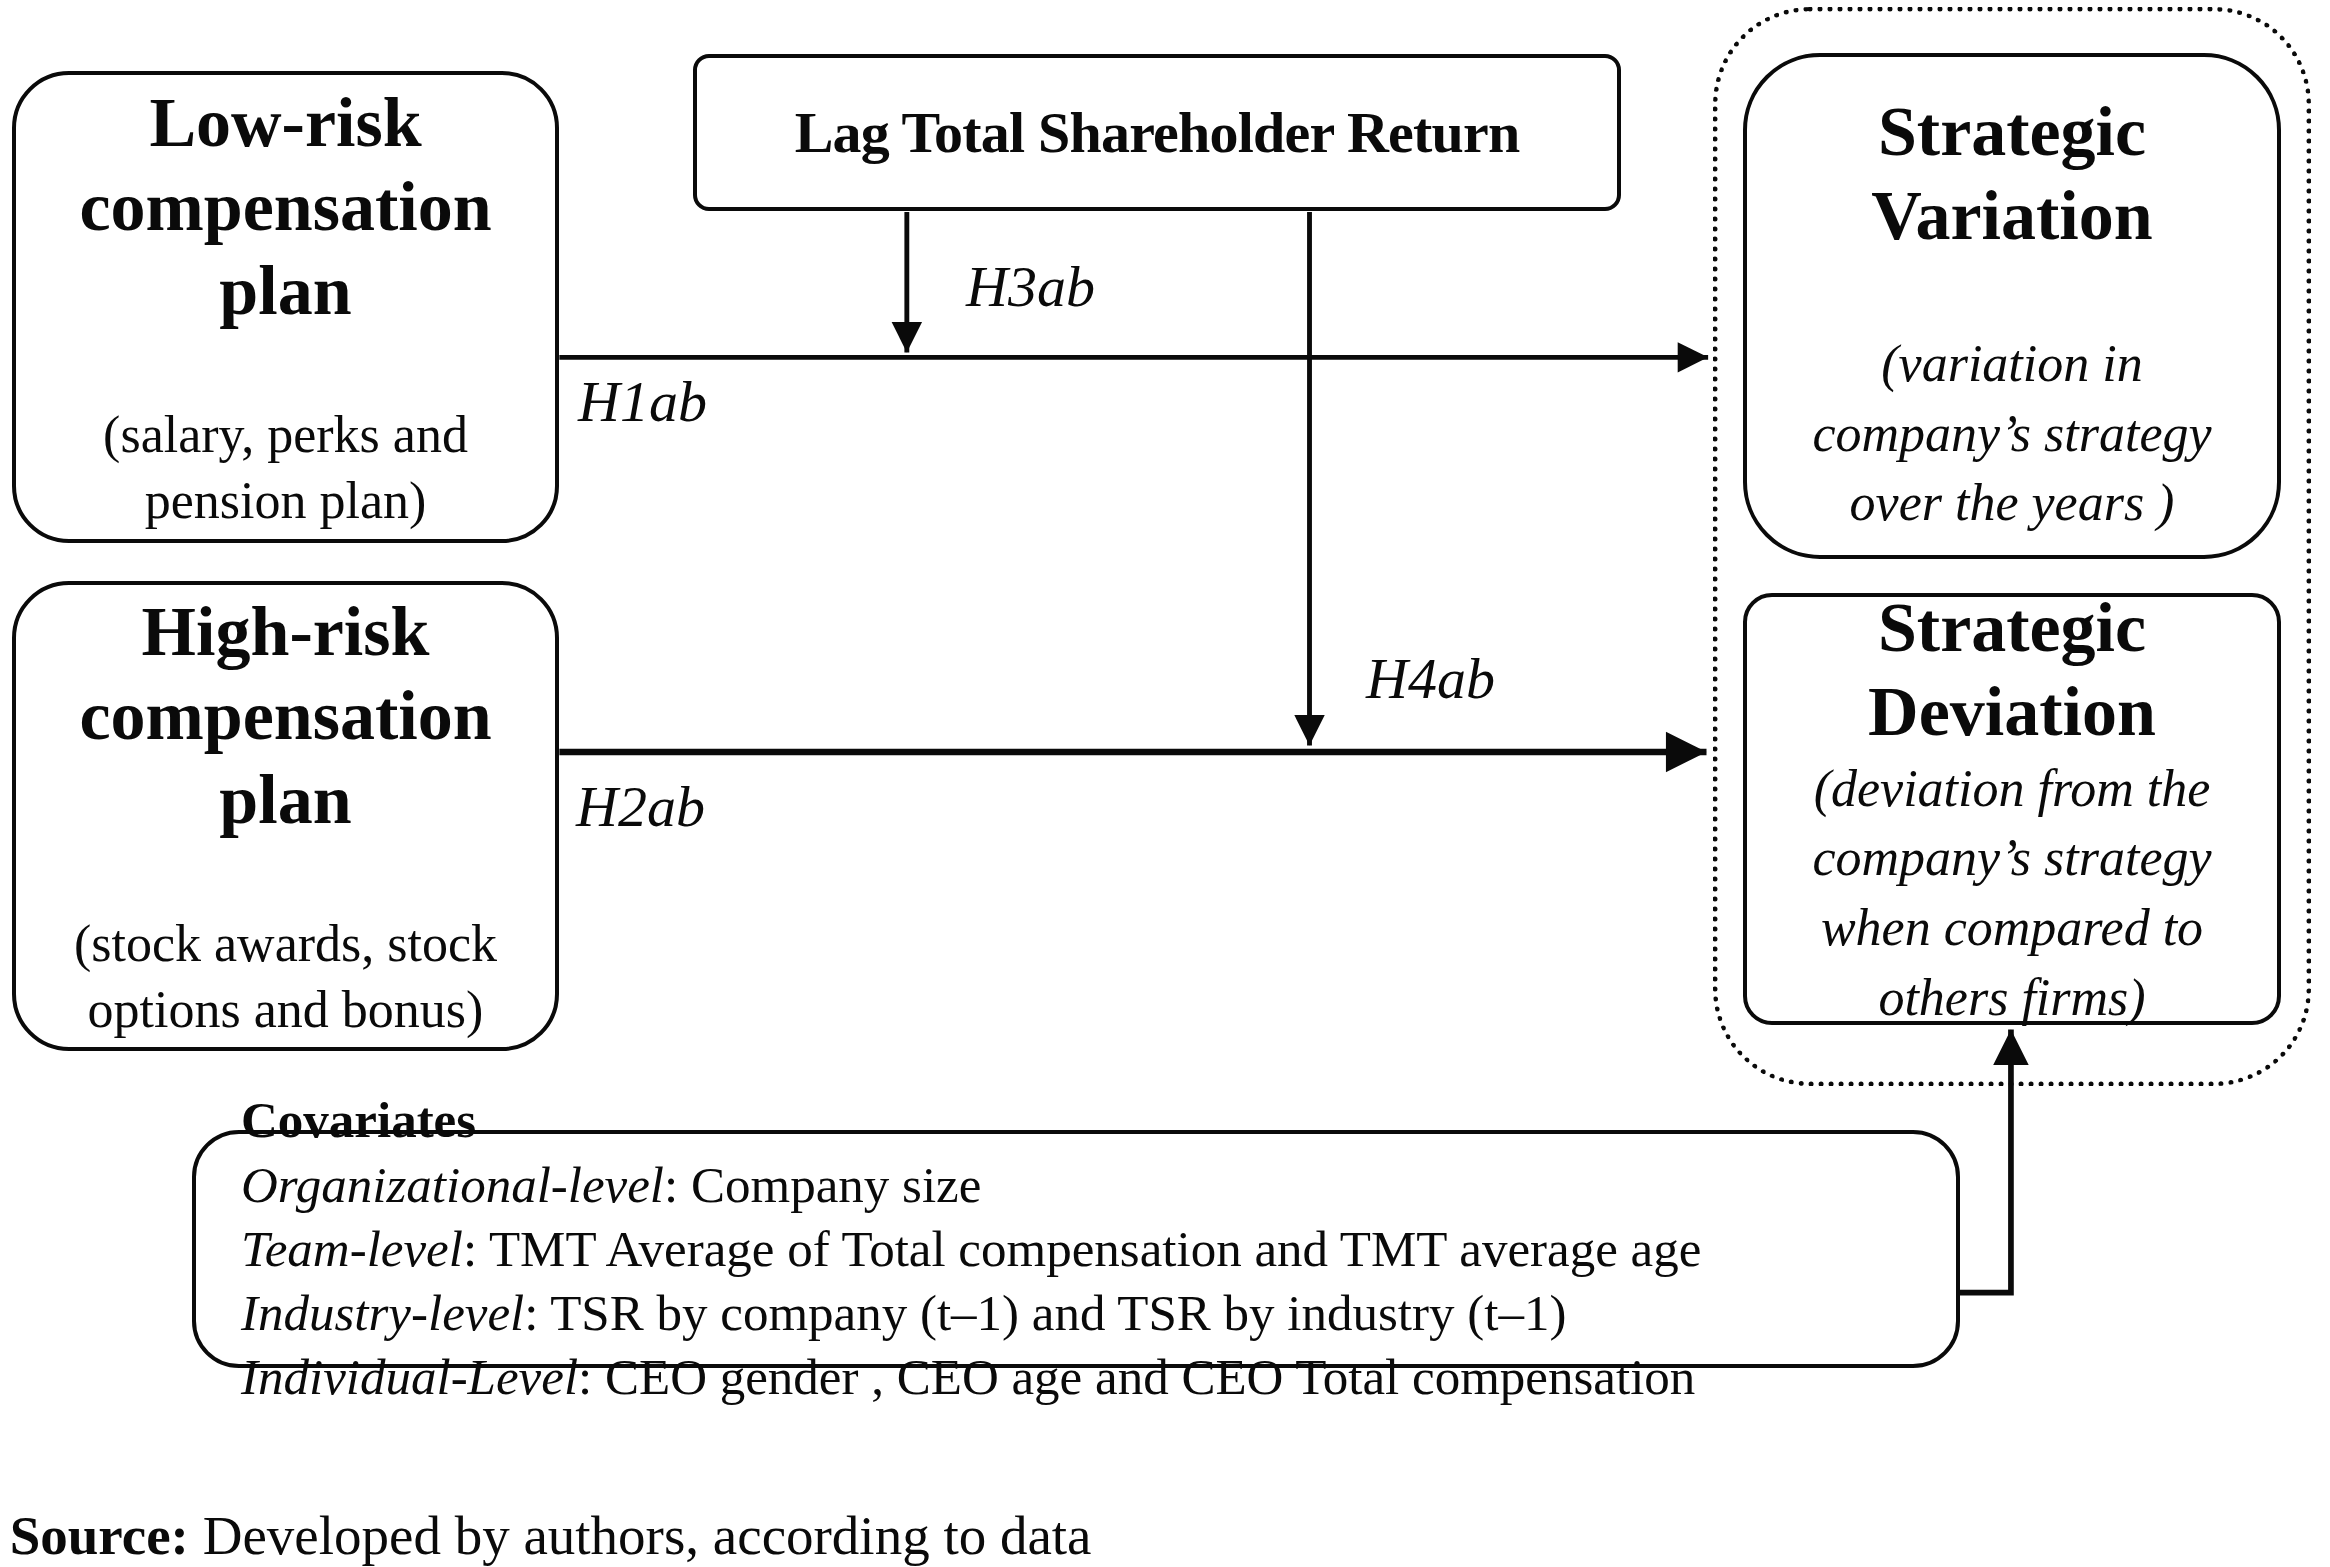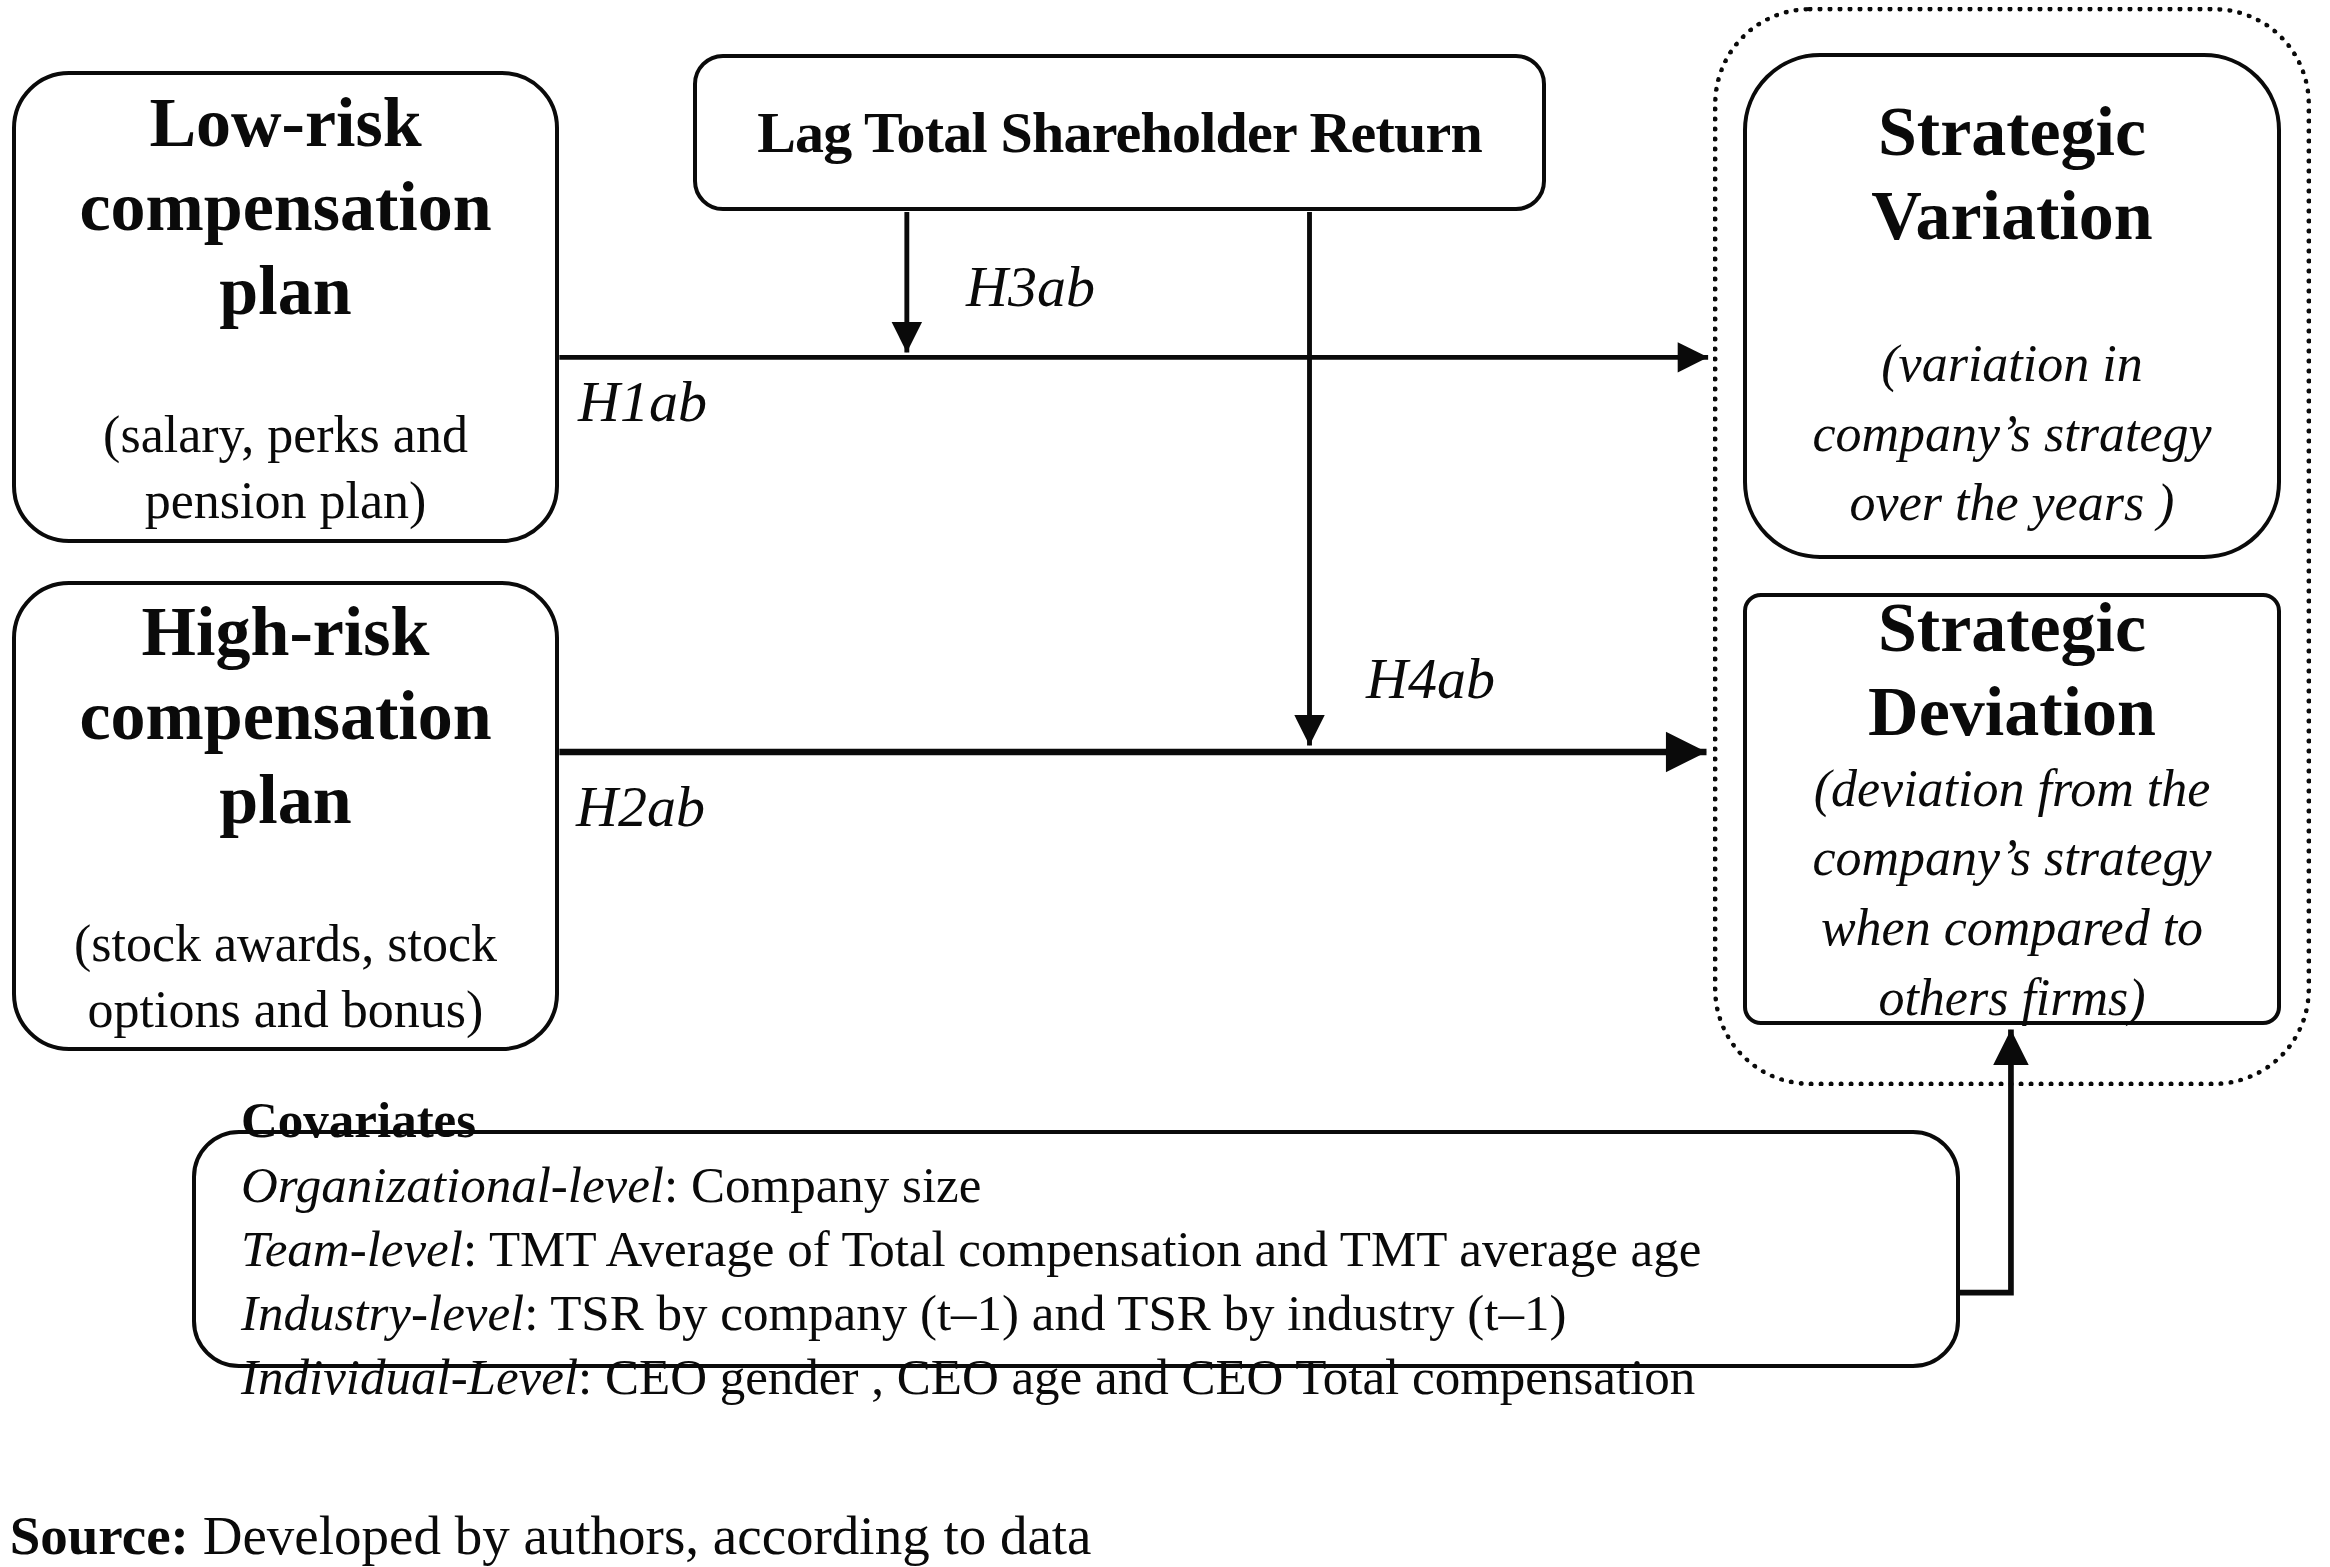--- a/index.html
+++ b/index.html
@@ -18,30 +18,30 @@
   }
   .prewrap { white-space:pre-line; }
   .box-title { font-weight:bold; font-size:70px; line-height:1.2; }
   .box-sub { font-size:52px; line-height:1.26; }
   .ital { font-style:italic; }
 
   #low-risk-box  { left:12px;  top:71px;  width:547px;  height:472px; border-radius:57px; }
   #high-risk-box { left:12px;  top:581px; width:547px;  height:470px; border-radius:57px; }
   #low-risk-box .spacer, #high-risk-box .spacer { height:69px; }
 
-  #tsr-box { left:693px; top:54px; width:853px; height:157px; border-radius:30px; }
+  #tsr-box { left:693px; top:54px; width:928px; height:157px; border-radius:16px; }
   #tsr-box .box-title { font-size:58px; letter-spacing:-0.8px; }
 
   #dotted-group {
     position:absolute; left:1713px; top:7.3px; width:598px; height:1079px;
     border:5.7px dotted var(--ink); border-radius:97px; box-sizing:border-box;
     background:transparent;
   }
   #variation-box { left:1743px; top:53px;  width:538px; height:506px; border-radius:77px; padding:16px 24px 0 24px; }
-  #deviation-box { left:1743px; top:593px; width:538px; height:432px; border-radius:18px; padding:0 34px; }
+  #deviation-box { left:1743px; top:593px; width:538px; height:432px; border-radius:29px; padding:0 34px; }
   #variation-box .spacer { height:71px; }
   #variation-box .box-sub, #deviation-box .box-sub { font-size:52px; line-height:1.34; }
 
   #covariates-box {
     left:192px; top:1130px; width:1768px; height:238px; border-radius:47px;
     align-items:flex-start; text-align:left; padding:11.4px 24px 11.4px 45px;
   }
   .cov-heading { font-weight:bold; font-size:51px; line-height:1.26; }
   .cov-row { font-size:51px; line-height:1.26; white-space:nowrap; }
 

